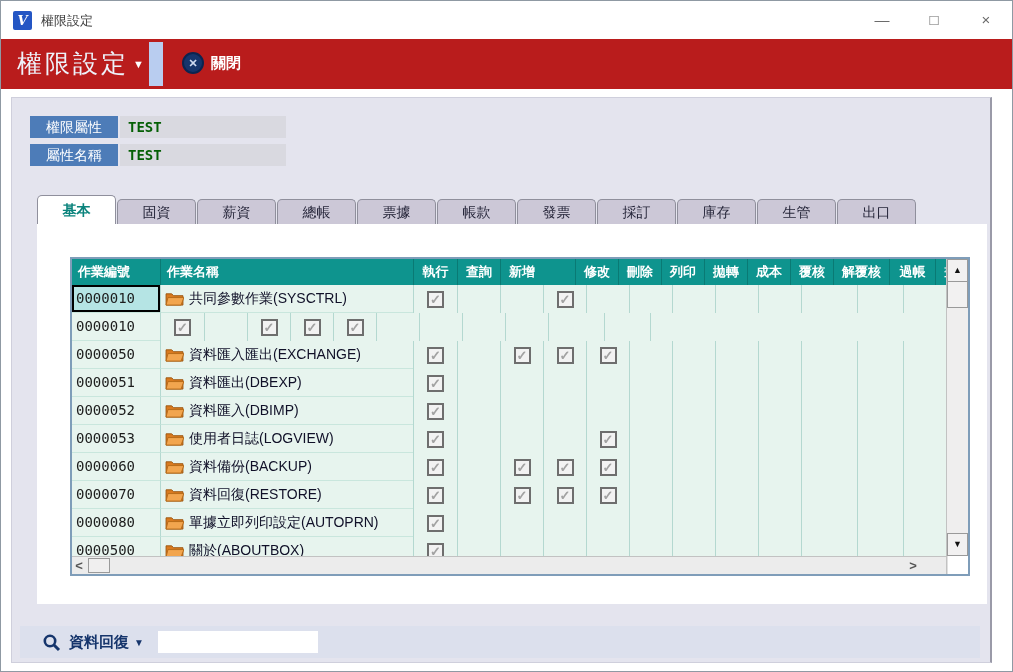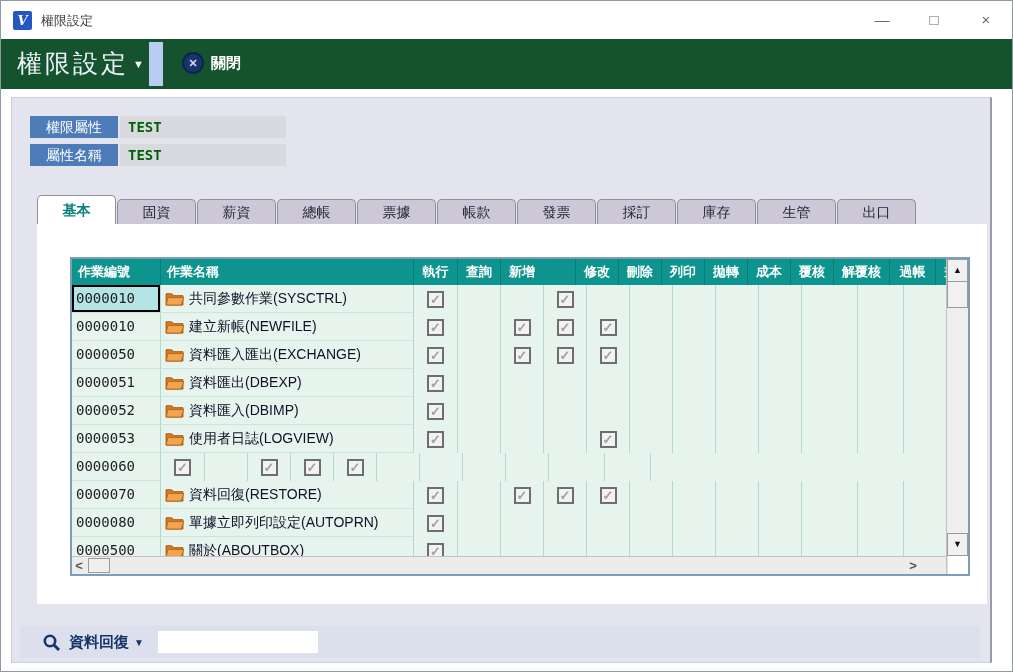--- a/index.html
+++ b/index.html
@@ -12,21 +12,21 @@
   .app-icon { position:absolute; left:12px; top:10px; width:19px; height:19px;
               background:#2456c4; color:#fff; font-weight:bold; font-size:13px;
               text-align:center; line-height:19px; border-radius:2px;
               font-family:"DejaVu Serif", serif; font-style:italic; }
   .title-text { position:absolute; left:40px; top:11px; font-size:13px; color:#3c3c3c; }
   .win-controls { position:absolute; right:0; top:0; height:38px; display:flex; }
   .win-btn { width:52px; height:38px; text-align:center; line-height:38px;
              color:#6b6b6b; font-size:15px; cursor:default; }
 
   
-  .toolbar { position:absolute; top:38px; left:0; right:0; height:50px; background:#14532d; }
+  .toolbar { position:absolute; top:38px; left:0; right:0; height:50px; background:#b91c1c; }
   .toolbar-title { position:absolute; left:16px; top:8px; font-size:25px; color:#eef2fa;
                    letter-spacing:3px; }
   .toolbar-title .arrow { font-size:11px; color:#ffffff; letter-spacing:0; vertical-align:4px; margin-left:4px;}
   .toolbar-sep { position:absolute; left:148px; top:3px; width:14px; height:44px; background:#b9cdf0; }
   .close-btn { position:absolute; left:181px; top:13px; display:flex; align-items:center;
                gap:7px; color:#ffffff; font-weight:bold; font-size:15px; cursor:default; }
   .close-icon { width:22px; height:22px; border-radius:50%; background:#16356c;
                 border:2px solid #0c2450; color:#cfdaf0; display:flex; align-items:center;
                 justify-content:center; font-size:11px; font-weight:bold; }
 
@@ -194,27 +194,20 @@
                 <div class="cell perm" style="width: 43px;"></div>
                 <div class="cell perm" style="width: 43px;"></div>
                 <div class="cell perm" style="width: 43px;"></div>
                 <div class="cell perm" style="width: 43px;"></div>
                 <div class="cell perm" style="width: 56px;"></div>
                 <div class="cell perm" style="width: 46px;"></div>
                 <div class="cell perm" style="width: 44px;"></div>
               </div>
               <div class="row">
                 <div class="cell code" style="width: 88px;">0000010</div>
-                <div class="cell name" style="width: 253px;">
-                  <svg width="19" height="15" viewBox="0 0 20 16" class="folder-icon">
-                    <path d="M1 3 h6 l2 2 h10 v10 h-18 z" fill="#d97a1f" stroke="#9c5510"></path>
-                    <path d="M3 7 h17 l-3 8 h-16 z" fill="#f2a54e" stroke="#b56a18"></path>
-                  </svg>
-                  <span>建立新帳(NEWFILE)</span>
-                </div>
                 <div class="cell perm" style="width: 44px;">
                   <span class="cb">
                     <span class="tick">✓</span>
                   </span>
                 </div>
                 <div class="cell perm" style="width: 43px;"></div>
                 <div class="cell perm" style="width: 43px;">
                   <span class="cb">
                     <span class="tick">✓</span>
                   </span>
@@ -352,20 +345,27 @@
                 <div class="cell perm" style="width: 43px;"></div>
                 <div class="cell perm" style="width: 43px;"></div>
                 <div class="cell perm" style="width: 43px;"></div>
                 <div class="cell perm" style="width: 43px;"></div>
                 <div class="cell perm" style="width: 56px;"></div>
                 <div class="cell perm" style="width: 46px;"></div>
                 <div class="cell perm" style="width: 44px;"></div>
               </div>
               <div class="row">
                 <div class="cell code" style="width: 88px;">0000060</div>
+                <div class="cell name" style="width: 253px;">
+                  <svg width="19" height="15" viewBox="0 0 20 16" class="folder-icon">
+                    <path d="M1 3 h6 l2 2 h10 v10 h-18 z" fill="#d97a1f" stroke="#9c5510"></path>
+                    <path d="M3 7 h17 l-3 8 h-16 z" fill="#f2a54e" stroke="#b56a18"></path>
+                  </svg>
+                  <span>資料備份(BACKUP)</span>
+                </div>
                 <div class="cell perm" style="width: 44px;">
                   <span class="cb">
                     <span class="tick">✓</span>
                   </span>
                 </div>
                 <div class="cell perm" style="width: 43px;"></div>
                 <div class="cell perm" style="width: 43px;">
                   <span class="cb">
                     <span class="tick">✓</span>
                   </span>

